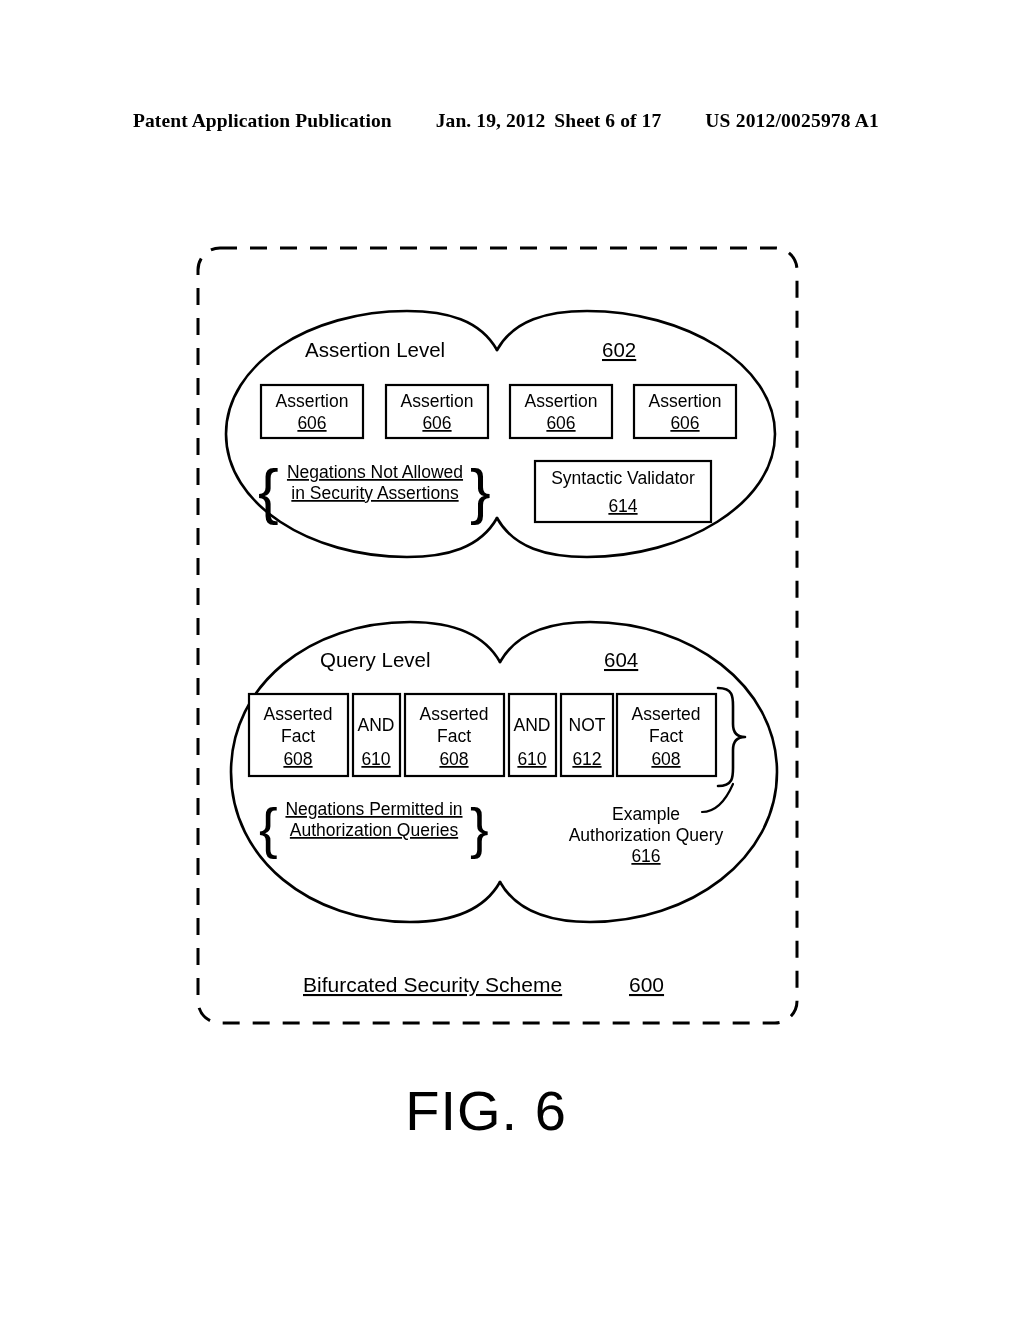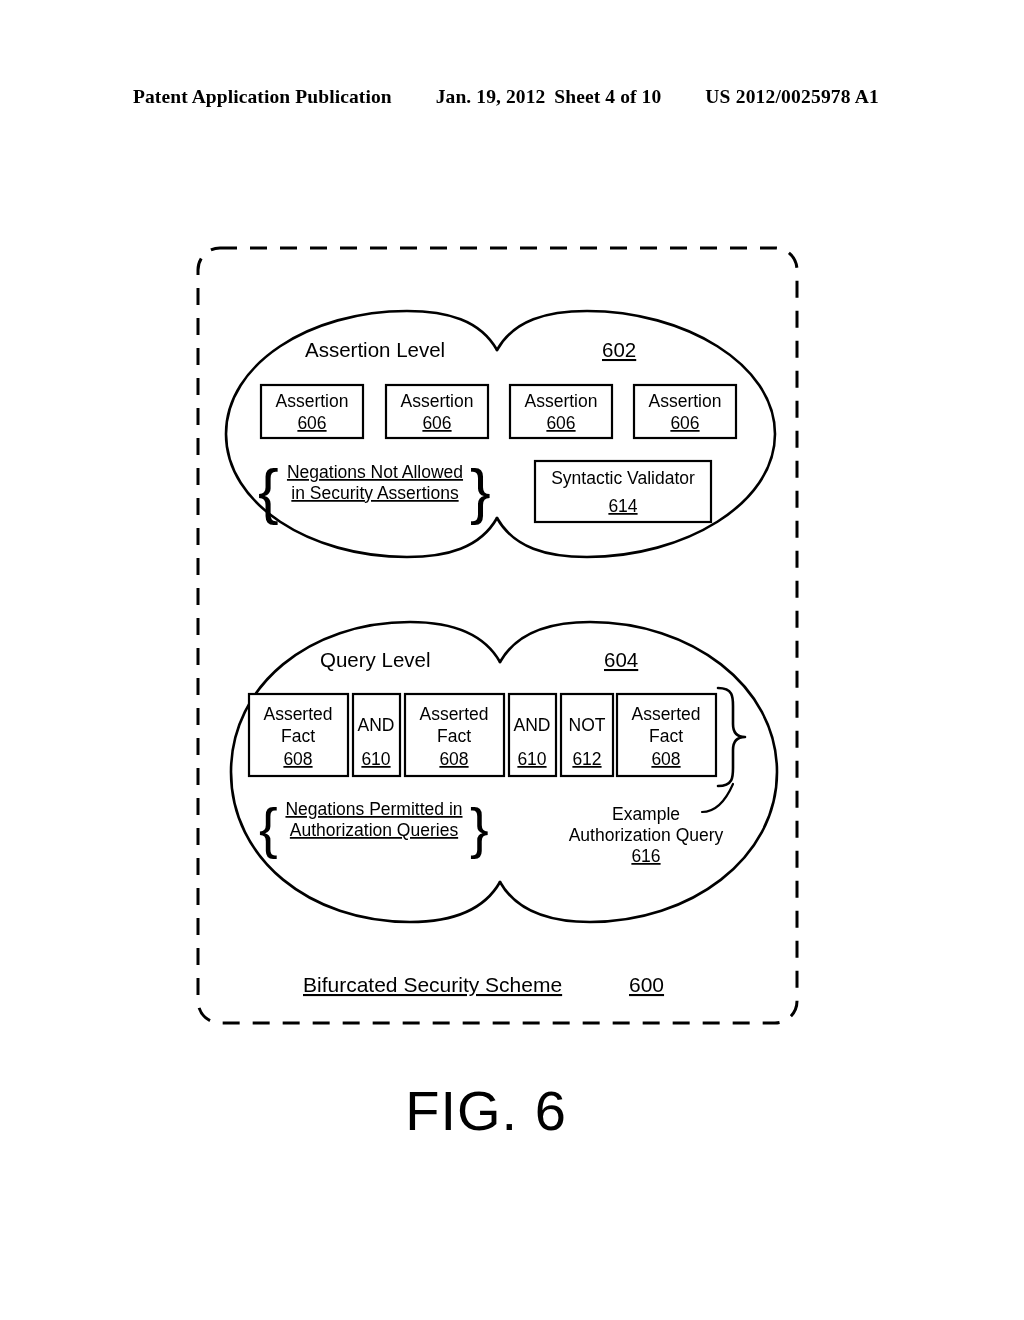--- a/index.html
+++ b/index.html
@@ -17,34 +17,34 @@
   }
   .page {
     position: absolute;
     inset: 0;
     width: 1024px;
     height: 1320px;
   }
   
   .hdr {
     position: absolute;
-    top: 86px;
+    top: 100px;
     left: 0;
     width: 1012px;
     display: flex;
     justify-content: center;
     align-items: baseline;
     font-family: "Liberation Serif", serif;
     font-weight: bold;
     font-size: 19.5px;
     letter-spacing: 0.1px;
     white-space: nowrap;
   }
   .hdr .h-pub   { margin-right: 44px; }
-  .hdr .h-date  { margin-right: 9px; }
+  .hdr .h-date  { margin-right: 9px; margin-top: 10px; }
   .hdr .h-sheet { margin-right: 44px; }
   .hdr .h-num   { letter-spacing: 0.2px; }
 
   
   .figcap {
     position: absolute;
     top: 1078px;
     left: 0;
     width: 972px;
     text-align: center;
@@ -108,21 +108,21 @@
   }
 </style>
 </head>
 <body>
 
 <div class="page">
 
   <div class="hdr">
     <span class="h-pub">Patent Application Publication</span>
     <span class="h-date">Jan. 19, 2012</span>
-    <span class="h-sheet">Sheet 4 of 10</span>
+    <span class="h-sheet">Sheet 6 of 17</span>
     <span class="h-num">US 2012/0025978 A1</span>
   </div>
 
   <svg class="draw" viewBox="0 0 1024 1320" xmlns="http://www.w3.org/2000/svg">
 
     <rect class="dashed-frame" x="198" y="248" width="599" height="775" rx="22" ry="22"></rect>
 
     <g>
 
       <path class="stroke-blk" d="M 497,350

